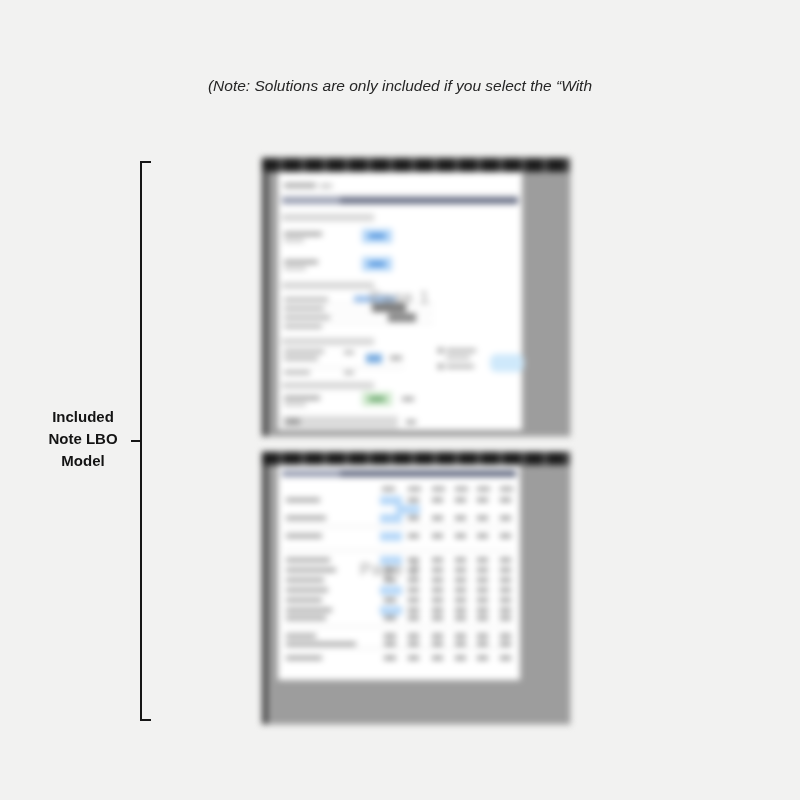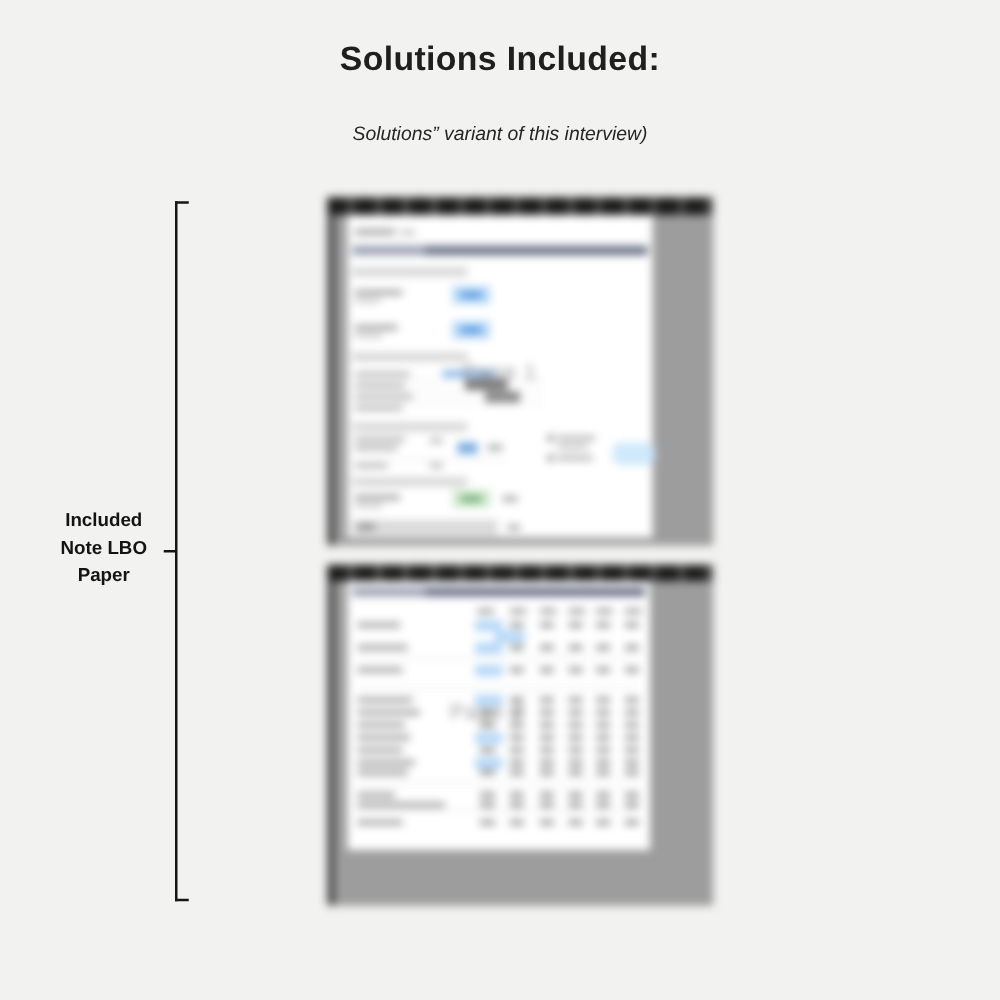--- a/index.html
+++ b/index.html
@@ -73,31 +73,30 @@
   .watermark{
     position:absolute;font-size:17px;letter-spacing:1px;
     color:var(--watermark-gray);opacity:.9;white-space:nowrap;
   }
 </style>
 </head>
 <body>
 
 <div class="stage">
 
-  <h1 class="title">Solutions Included:</h1>
-  <p class="note"><br><span>Solutions” variant of this interview)</span></p>
+  <p class="note"><span>(Note: Solutions are only included if you select the “With</span><br></p>
 
   <div class="bk" style="left:140px;top:161px;width:2px;height:560px;"></div>
   <div class="bk" style="left:140px;top:161px;width:11px;height:2px;"></div>
   <div class="bk" style="left:140px;top:719px;width:11px;height:2px;"></div>
   <div class="bk" style="left:131px;top:440px;width:9px;height:2px;"></div>
   <div class="bracket-label">
     <div>Included</div>
     <div>Note LBO</div>
-    <div>Paper</div>
+    <div>Model</div>
   </div>
 
   <div class="shot shot1">
     <div class="topbar"></div>
     <div class="leftbar"></div>
     <div class="sheet">
 
       <div class="b" style="left:6px;top:11px;width:32px;height:5px;background:#a8a8a8;"></div>
       <div class="b" style="left:42px;top:12px;width:12px;height:4px;background:#c0c0c0;"></div>
       <div class="hairline" style="left:0;top:22px;width:100%;"></div>

